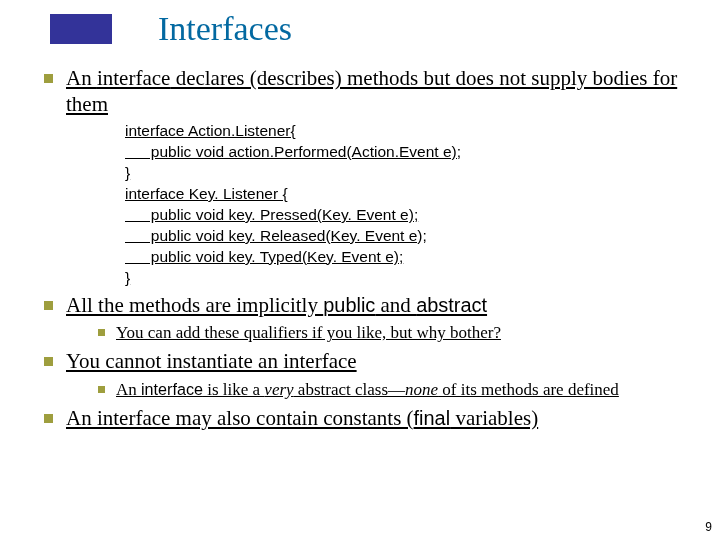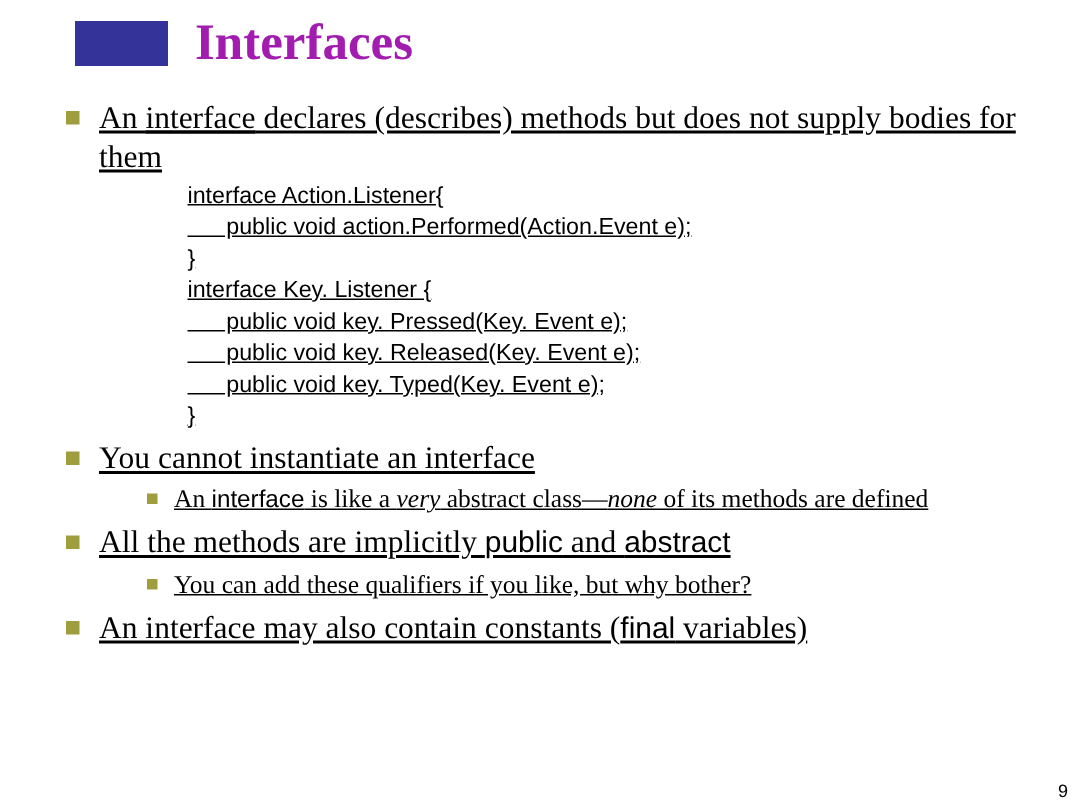--- a/index.html
+++ b/index.html
@@ -26,22 +26,23 @@
   }
   .title-bar {
     width: 62px;
     height: 30px;
     background: #333399;
     margin-right: 18px;
     flex-shrink: 0;
   }
   .title {
     font-size: 34px;
-    font-weight: bold;
-    color: #a21caf;
+    font-weight: normal;
+    color: #0369a1;
+    margin-left: 28px;
   }
   .body {
     margin-top: 18px;
   }
   ul.lvl1 {
     list-style: none;
     padding: 0;
     margin: 0 0 0 8px;
     text-decoration: underline;
   }
@@ -123,31 +124,31 @@
         <div class="code-block">interface Action.Listener{
       public void action.Performed(Action.Event e);
 }
 interface Key. Listener {
       public void key. Pressed(Key. Event e);
       public void key. Released(Key. Event e);
       public void key. Typed(Key. Event e);
 }</div>
       </li>
       <li>
+        <span>All the methods are implicitly </span><span class="mono">public</span><span> and </span><span class="mono">abstract</span>
+        <ul class="lvl2">
+          <li>You can add these qualifiers if you like, but why bother?</li>
+        </ul>
+      </li>
+      <li>
         <span>You cannot instantiate an interface</span>
         <ul class="lvl2">
           <li>
             <span>An </span><span class="mono">interface</span><span> is like a </span><span class="italic">very</span><span> abstract class—</span><span class="italic">none</span><span> of its methods are defined</span>
           </li>
-        </ul>
-      </li>
-      <li>
-        <span>All the methods are implicitly </span><span class="mono">public</span><span> and </span><span class="mono">abstract</span>
-        <ul class="lvl2">
-          <li>You can add these qualifiers if you like, but why bother?</li>
         </ul>
       </li>
       <li>
         <span>An interface may also contain constants (</span><span class="mono">final</span><span> variables)</span>
       </li>
     </ul>
   </div>
 
   <div class="page-num">9</div>
 </div>

